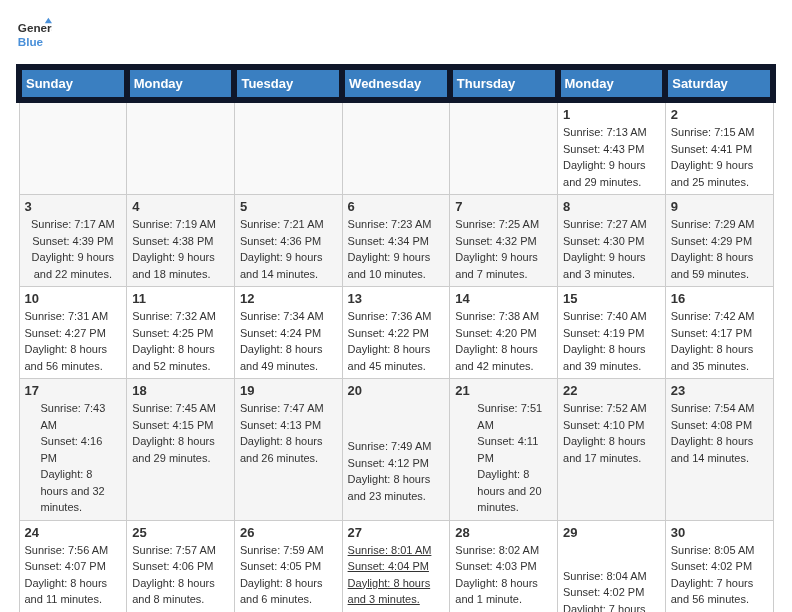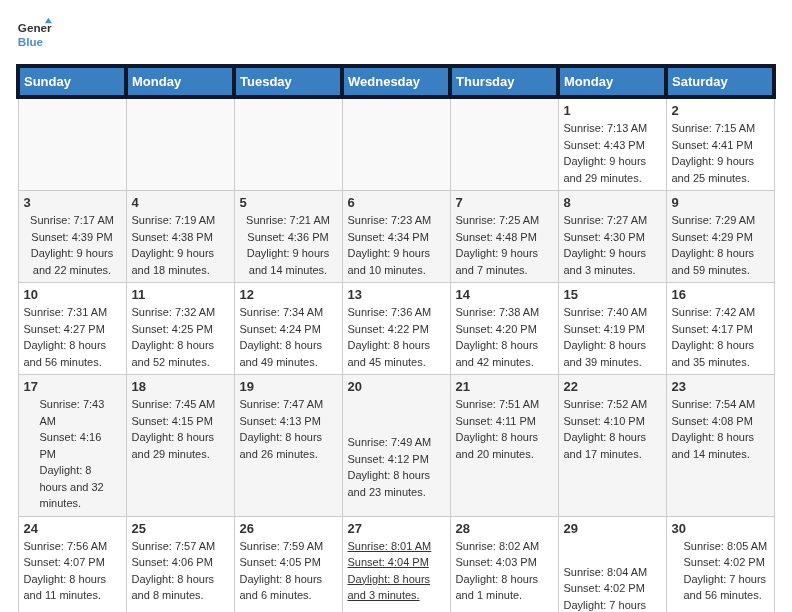--- a/index.html
+++ b/index.html
@@ -42,21 +42,21 @@
       border-collapse: collapse;
       table-layout: fixed;
     }
     thead tr th {
       background: #3a7fc1;
       color: #fff;
       padding: 6px 4px;
       font-size: 13px;
       font-weight: bold;
       text-align: left;
-      border: 4px solid #0f172a;
+      border: 6px solid #0f172a;
     }
     tbody tr td {
       vertical-align: top;
       border: 1px solid #ccc;
       padding: 4px 5px;
       font-size: 11px;
       color: #333;
       height: 88px;
       background: #fff;
     }
@@ -134,34 +134,34 @@
 Daylight: 9 hours and 22 minutes.</div>
         </td>
         <td>
           <span class="day-num">4</span>
           <div class="day-info" style="white-space: pre-line;">Sunrise: 7:19 AM
 Sunset: 4:38 PM
 Daylight: 9 hours and 18 minutes.</div>
         </td>
         <td>
           <span class="day-num">5</span>
-          <div class="day-info" style="white-space: pre-line; text-align: center;">Sunrise: 7:21 AM
+          <div class="day-info" style="white-space: pre-line;">Sunrise: 7:21 AM
 Sunset: 4:36 PM
 Daylight: 9 hours and 14 minutes.</div>
         </td>
         <td>
           <span class="day-num">6</span>
           <div class="day-info" style="white-space: pre-line;">Sunrise: 7:23 AM
 Sunset: 4:34 PM
 Daylight: 9 hours and 10 minutes.</div>
         </td>
         <td>
           <span class="day-num">7</span>
           <div class="day-info" style="white-space: pre-line;">Sunrise: 7:25 AM
-Sunset: 4:48 PM
+Sunset: 4:32 PM
 Daylight: 9 hours and 7 minutes.</div>
         </td>
         <td>
           <span class="day-num">8</span>
           <div class="day-info" style="white-space: pre-line;">Sunrise: 7:27 AM
 Sunset: 4:30 PM
 Daylight: 9 hours and 3 minutes.</div>
         </td>
         <td>
           <span class="day-num">9</span>
@@ -234,21 +234,21 @@
 Daylight: 8 hours and 26 minutes.</div>
         </td>
         <td>
           <span class="day-num">20</span>
           <div class="day-info" style="white-space: pre-line; margin-top: 40px;">Sunrise: 7:49 AM
 Sunset: 4:12 PM
 Daylight: 8 hours and 23 minutes.</div>
         </td>
         <td>
           <span class="day-num">21</span>
-          <div class="day-info" style="white-space: pre-line;">Sunrise: 7:51 AM
+          <div class="day-info" style="white-space: pre-line; margin-left: 22px;">Sunrise: 7:51 AM
 Sunset: 4:11 PM
 Daylight: 8 hours and 20 minutes.</div>
         </td>
         <td>
           <span class="day-num">22</span>
           <div class="day-info" style="white-space: pre-line;">Sunrise: 7:52 AM
 Sunset: 4:10 PM
 Daylight: 8 hours and 17 minutes.</div>
         </td>
         <td>
@@ -290,19 +290,19 @@
 Daylight: 8 hours and 1 minute.</div>
         </td>
         <td>
           <span class="day-num">29</span>
           <div class="day-info" style="white-space: pre-line; margin-top: 28px;">Sunrise: 8:04 AM
 Sunset: 4:02 PM
 Daylight: 7 hours and 58 minutes.</div>
         </td>
         <td>
           <span class="day-num">30</span>
-          <div class="day-info" style="white-space: pre-line; margin-left: 12px;">Sunrise: 8:05 AM
+          <div class="day-info" style="white-space: pre-line;">Sunrise: 8:05 AM
 Sunset: 4:02 PM
 Daylight: 7 hours and 56 minutes.</div>
         </td>
       </tr>
     </tbody>
 </table>
 
 </body></html>

